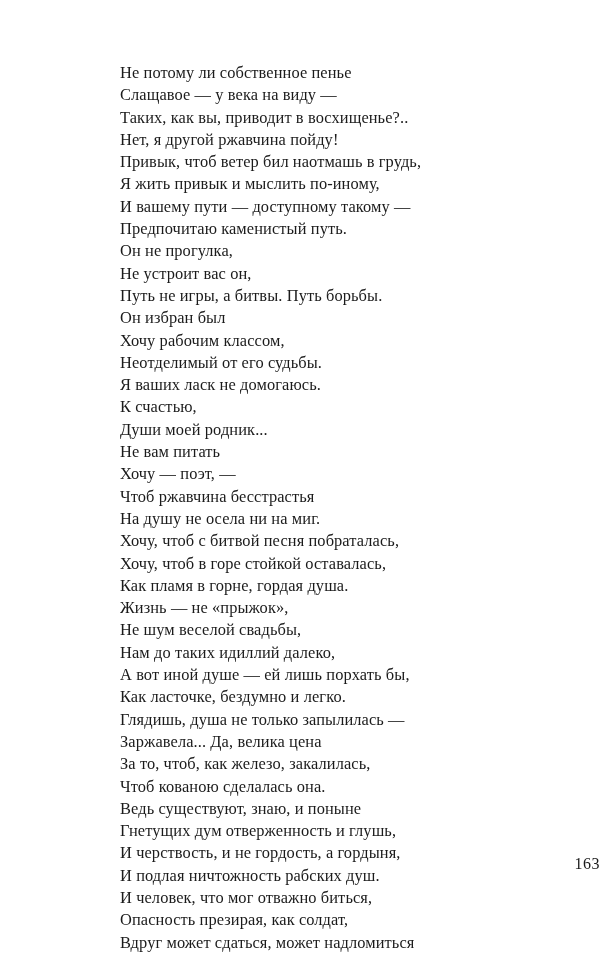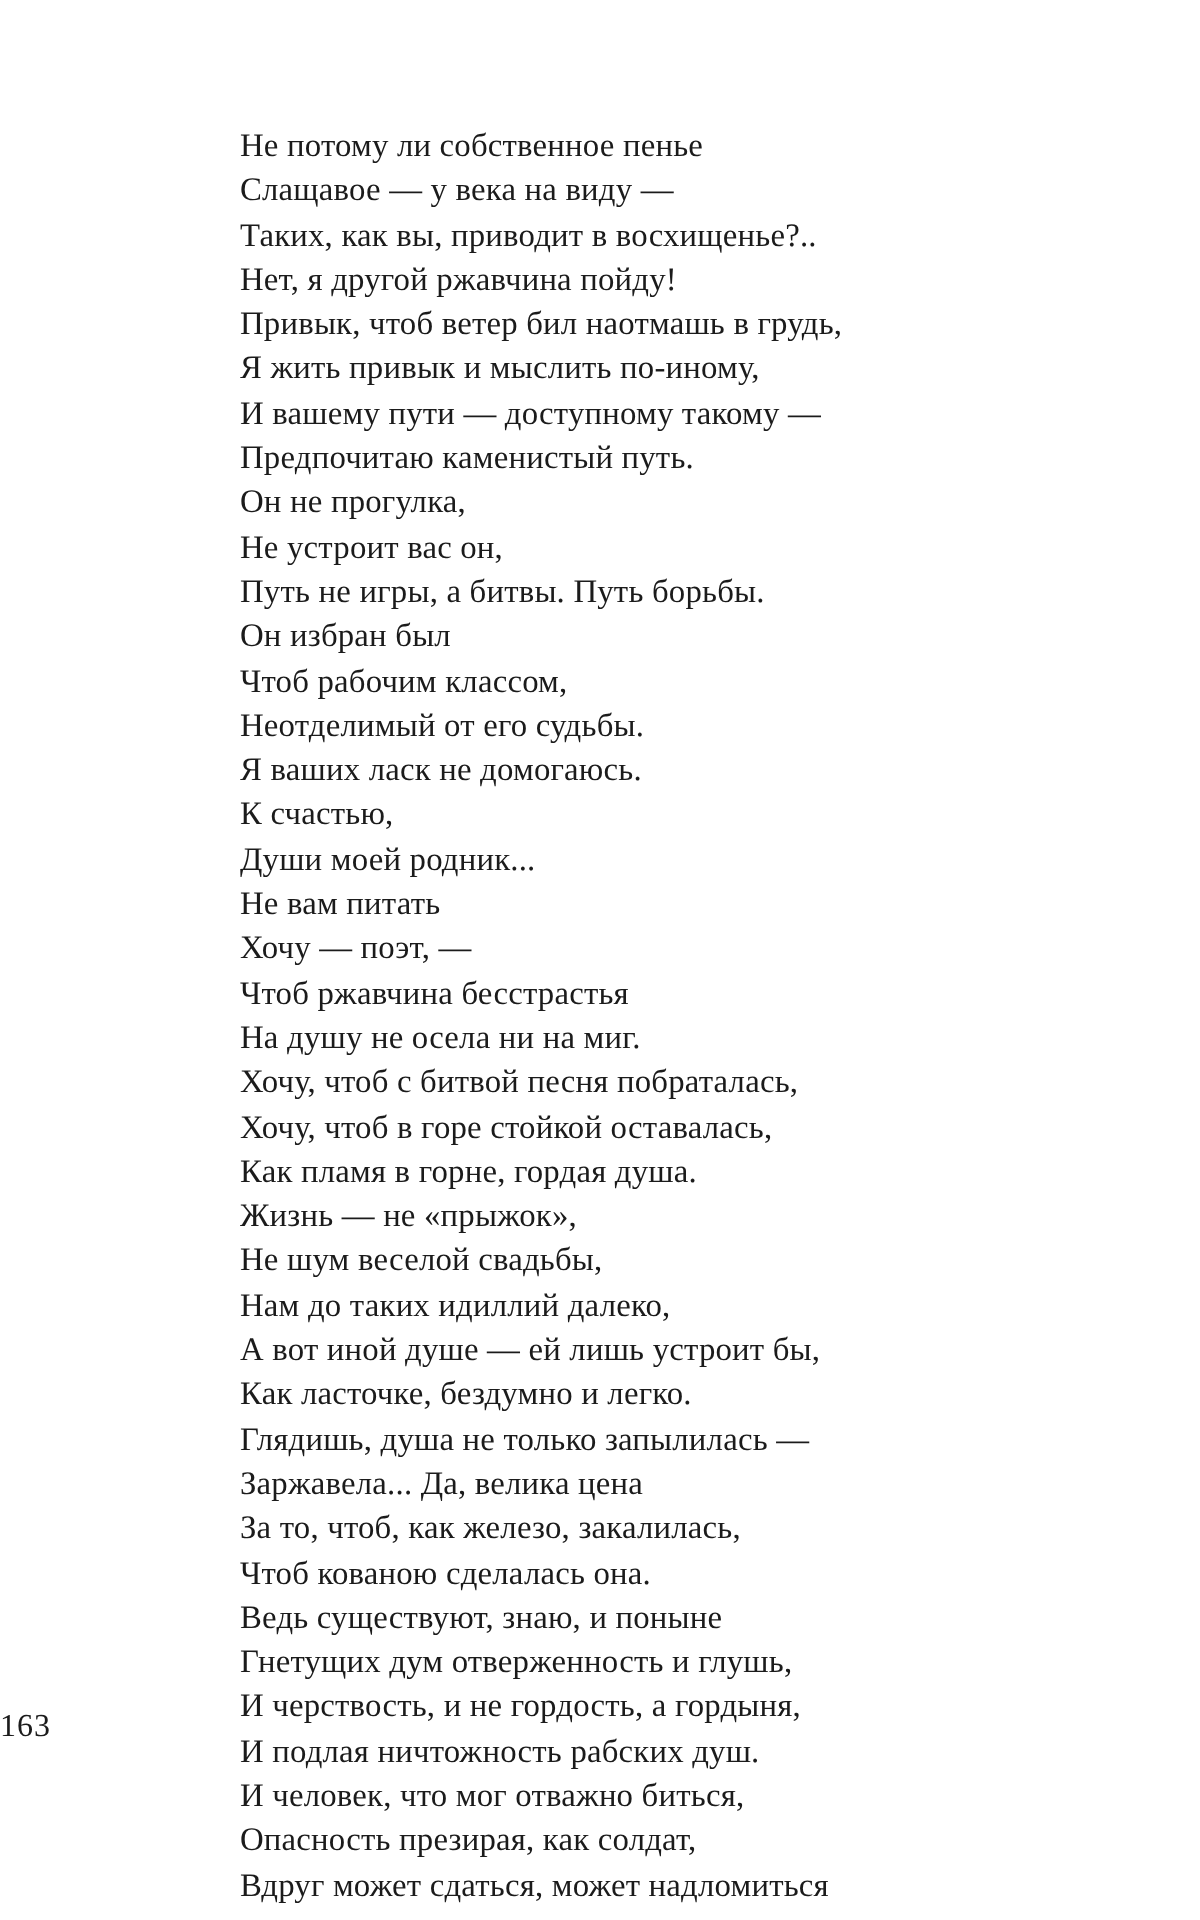--- a/index.html
+++ b/index.html
@@ -31,21 +31,21 @@
     font-size: 16.4px;
     line-height: 22.3px;
     white-space: pre;
     letter-spacing: 0.1px;
   }
   .page-number {
     position: absolute;
     left: 0;
     right: 0;
     top: 855px;
-    text-align: left;
+    text-align: right;
     font-size: 16px;
     letter-spacing: 0.5px;
   }
 </style>
 </head>
 <body>
 
 <div class="page">
   <ul class="poem">
       <li>Не потому ли собственное пенье</li>
@@ -53,36 +53,36 @@
       <li>Таких, как вы, приводит в восхищенье?..</li>
       <li>Нет, я другой ржавчина пойду!</li>
       <li>Привык, чтоб ветер бил наотмашь в грудь,</li>
       <li>Я жить привык и мыслить по-иному,</li>
       <li>И вашему пути — доступному такому —</li>
       <li>Предпочитаю каменистый путь.</li>
       <li>Он не прогулка,</li>
       <li>Не устроит вас он,</li>
       <li>Путь не игры, а битвы. Путь борьбы.</li>
       <li>Он избран был</li>
-      <li>Чтоб рабочим классом,</li>
+      <li>Хочу рабочим классом,</li>
       <li>Неотделимый от его судьбы.</li>
       <li>Я ваших ласк не домогаюсь.</li>
       <li>К счастью,</li>
       <li>Души моей родник...</li>
       <li>Не вам питать</li>
       <li>Хочу — поэт, —</li>
       <li>Чтоб ржавчина бесстрастья</li>
       <li>На душу не осела ни на миг.</li>
       <li>Хочу, чтоб с битвой песня побраталась,</li>
       <li>Хочу, чтоб в горе стойкой оставалась,</li>
       <li>Как пламя в горне, гордая душа.</li>
       <li>Жизнь — не «прыжок»,</li>
       <li>Не шум веселой свадьбы,</li>
       <li>Нам до таких идиллий далеко,</li>
-      <li>А вот иной душе — ей лишь устроит бы,</li>
+      <li>А вот иной душе — ей лишь порхать бы,</li>
       <li>Как ласточке, бездумно и легко.</li>
       <li>Глядишь, душа не только запылилась —</li>
       <li>Заржавела... Да, велика цена</li>
       <li>За то, чтоб, как железо, закалилась,</li>
       <li>Чтоб кованою сделалась она.</li>
       <li>Ведь существуют, знаю, и поныне</li>
       <li>Гнетущих дум отверженность и глушь,</li>
       <li>И черствость, и не гордость, а гордыня,</li>
       <li>И подлая ничтожность рабских душ.</li>
       <li>И человек, что мог отважно биться,</li>

